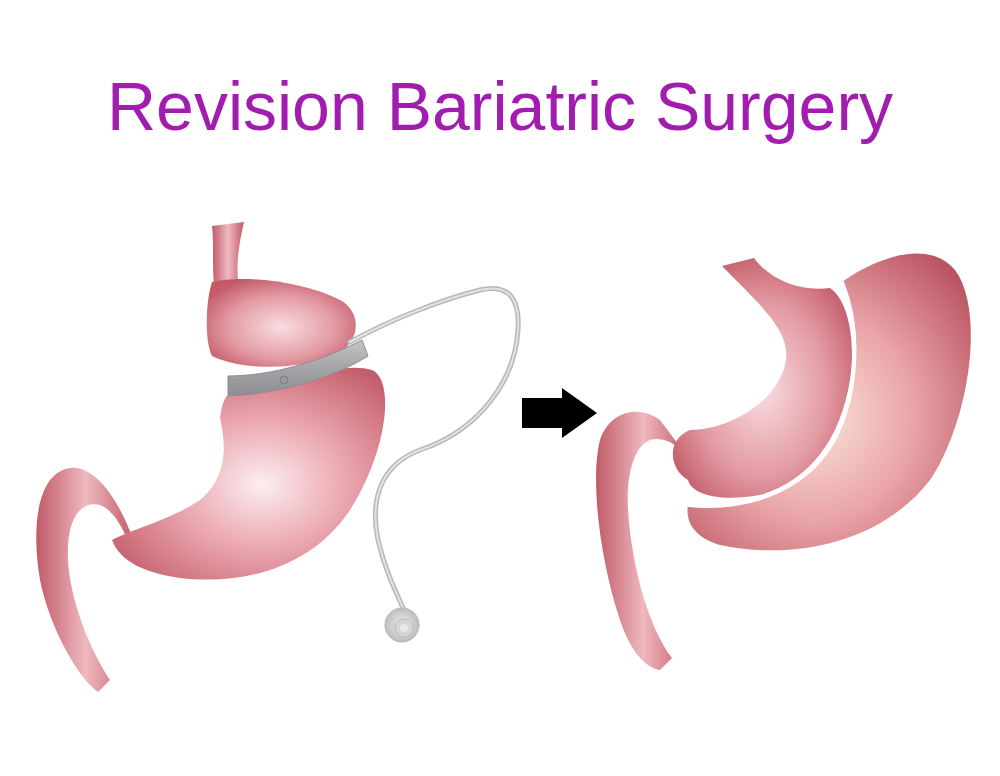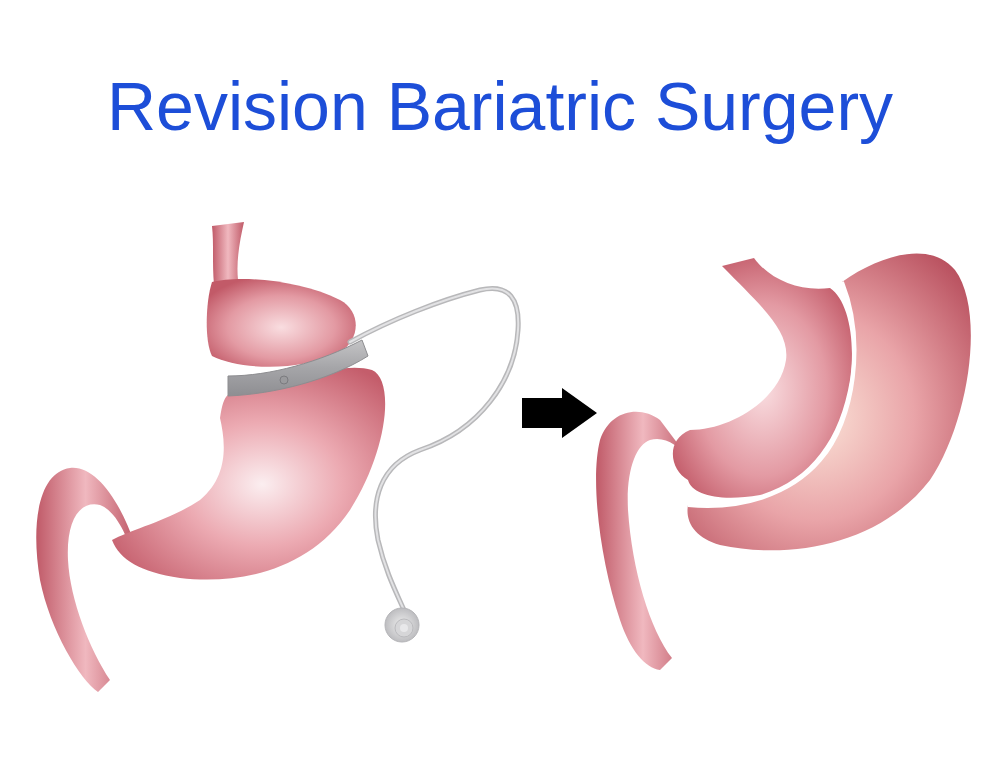--- a/index.html
+++ b/index.html
@@ -1,17 +1,17 @@
 <!DOCTYPE html>
 <html><head>
 <meta charset="utf-8">
 <style>
   html, body { margin: 0; padding: 0; background: #ffffff; }
   body { width: 1000px; height: 776px; position: relative; overflow: hidden; font-family: "Liberation Sans", sans-serif; }
-  .title { position: absolute; left: 0; width: 1000px; top: 72px; text-align: center; font-size: 68px; color: #1d4ed8; letter-spacing: 0px; line-height: 1; }
+  .title { position: absolute; left: 0; width: 1000px; top: 72px; text-align: center; font-size: 68px; color: #a21caf; letter-spacing: 0px; line-height: 1; }
   svg.art { position: absolute; left: 0; top: 0; }
 </style>
 </head>
 <body>
 
 <div class="title">Revision Bariatric Surgery</div>
 
 <svg class="art" width="1000" height="776" viewBox="0 0 1000 776">
   <defs>
     <radialGradient id="stomachG" cx="0.55" cy="0.55" r="0.65">

